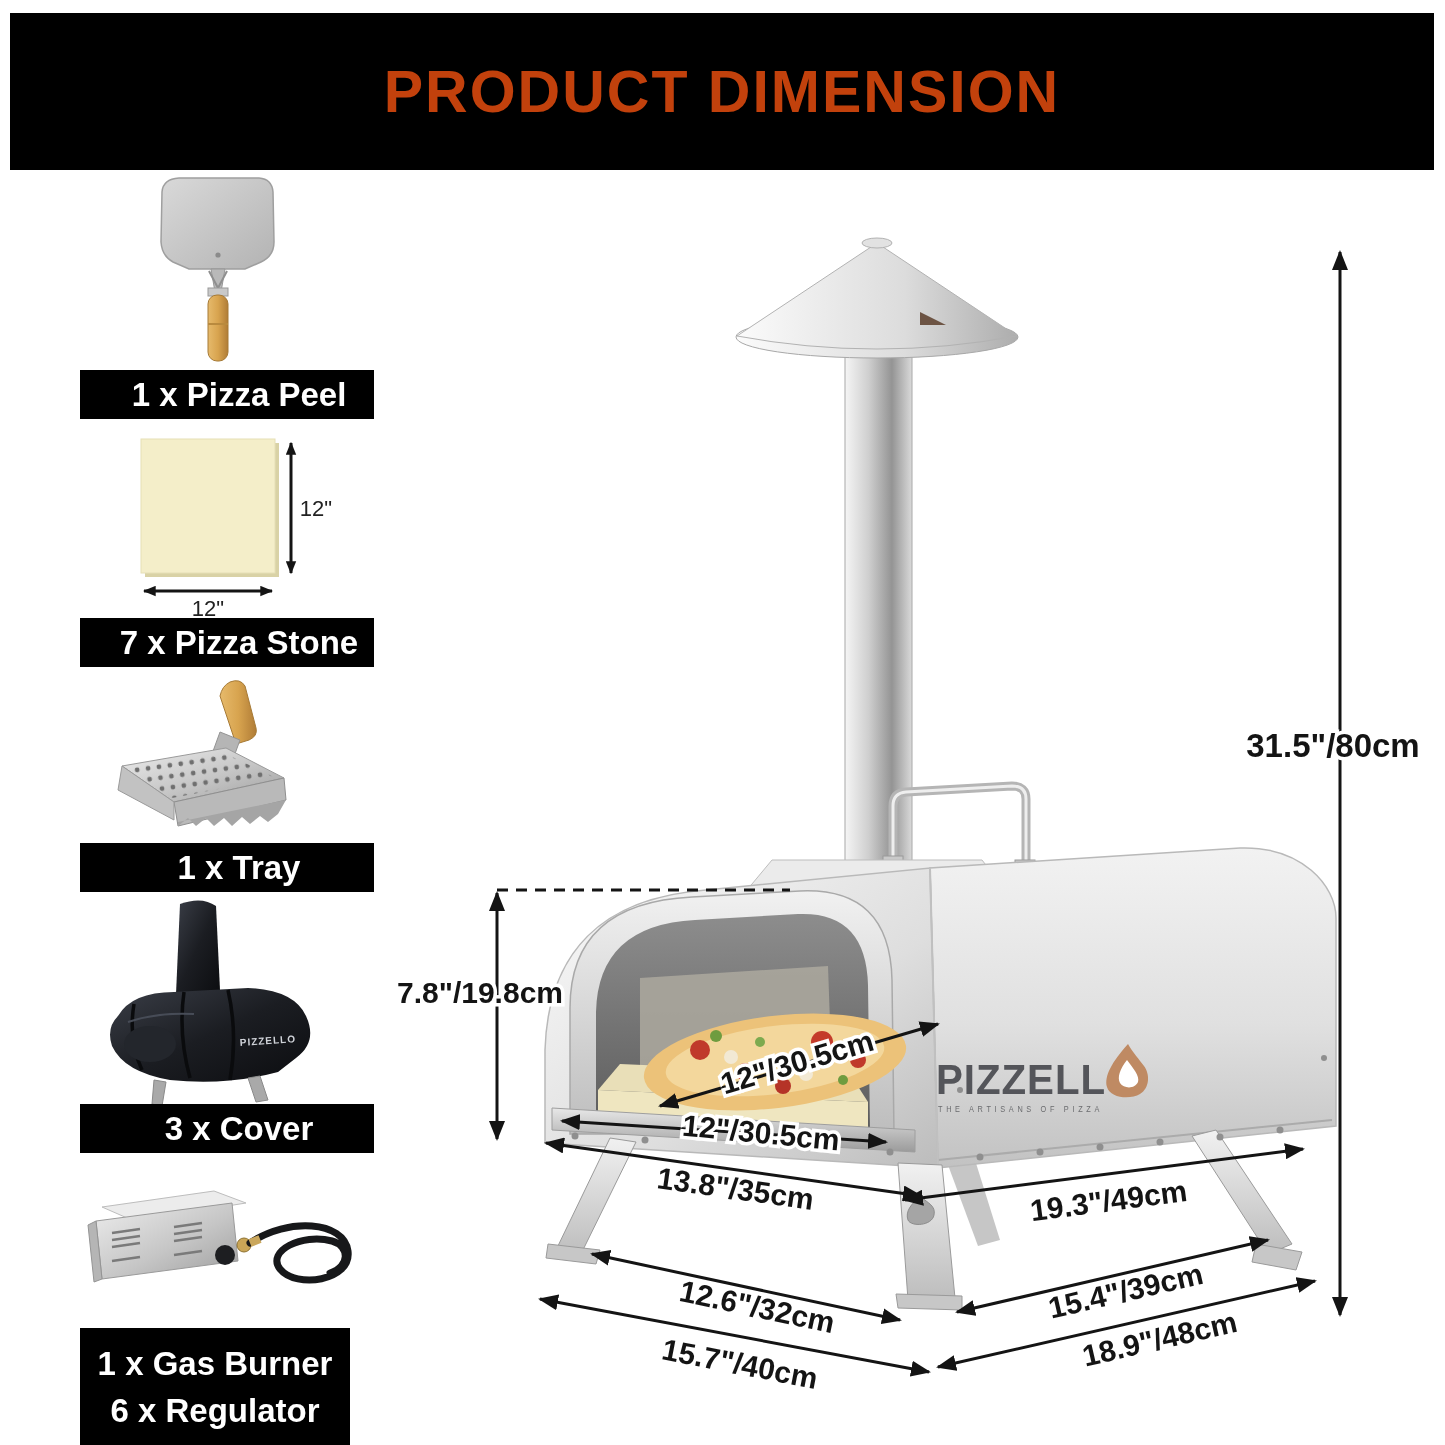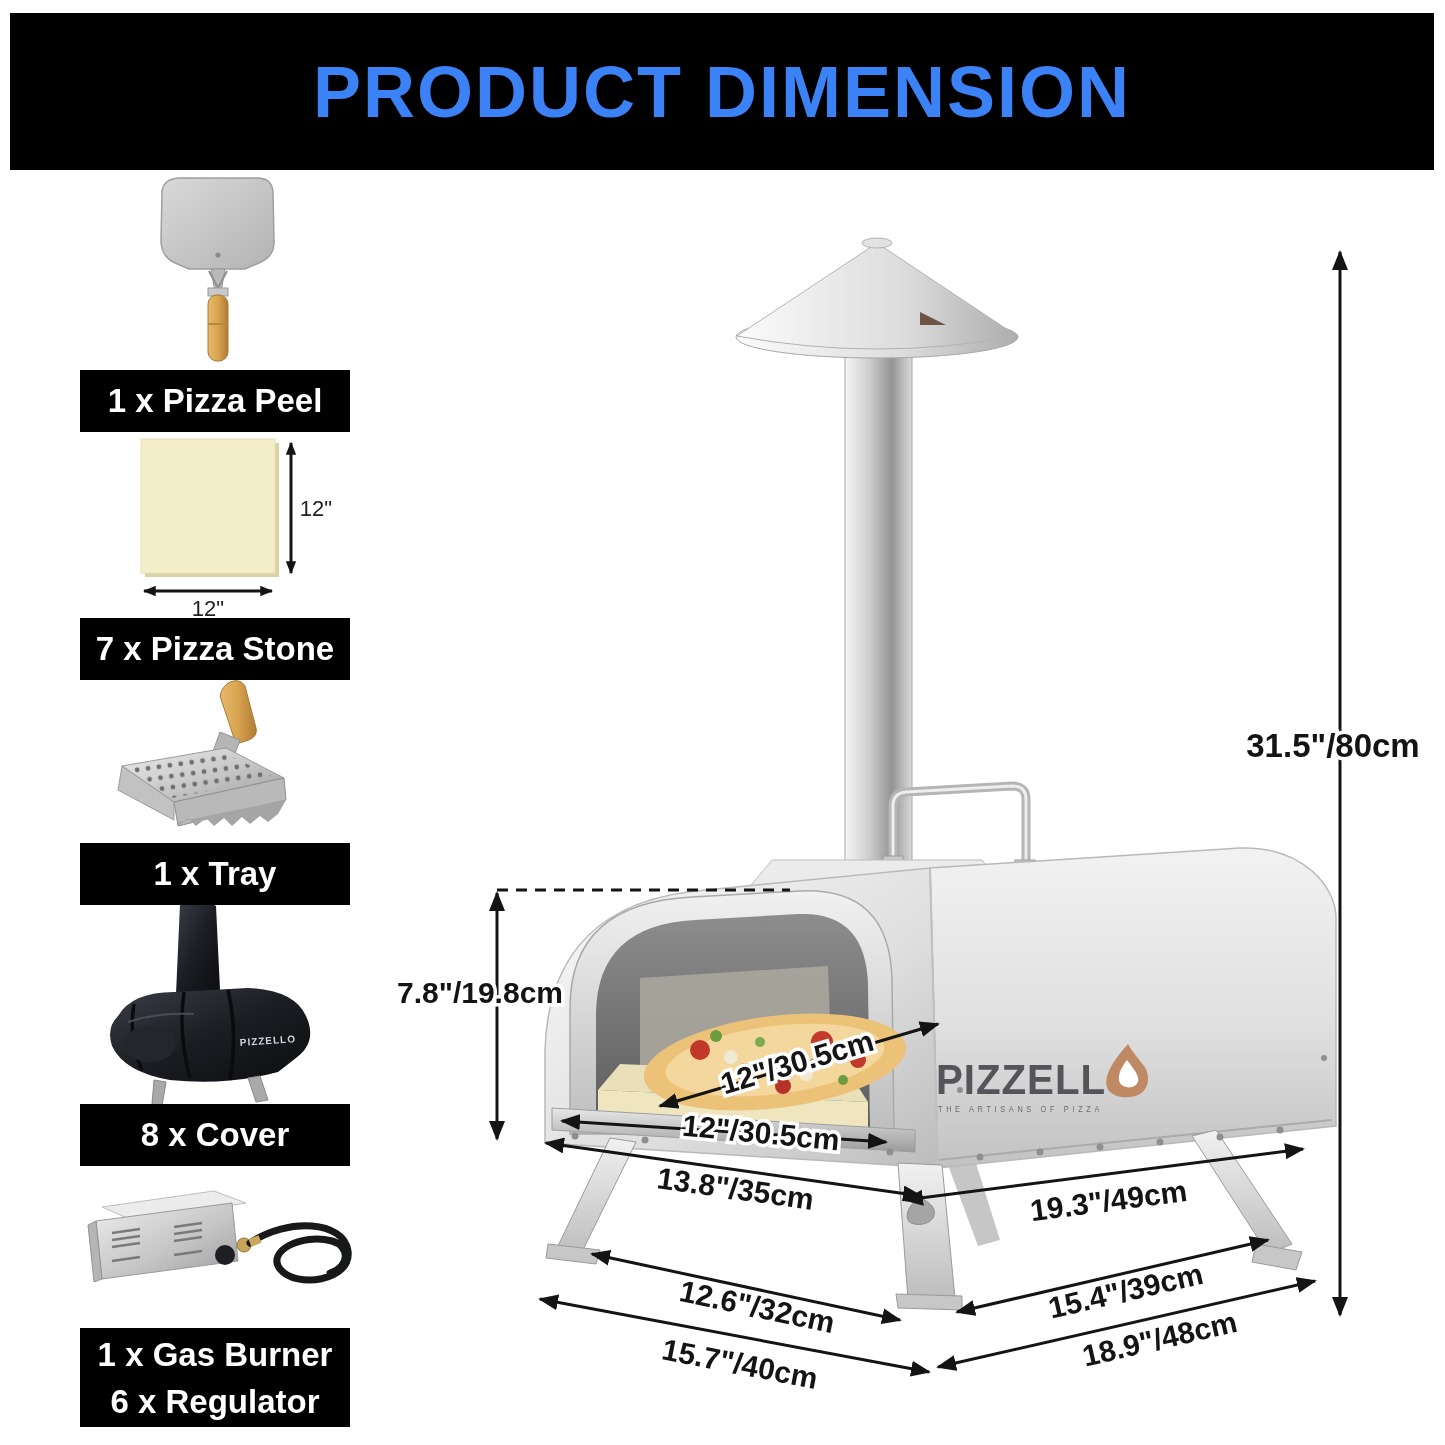--- a/index.html
+++ b/index.html
@@ -1,24 +1,24 @@
 <!DOCTYPE html>
 <html><head>
 <meta charset="utf-8">
 <style>
   html,body{margin:0;padding:0;background:#ffffff;}
   #page{position:relative;width:1445px;height:1445px;background:#ffffff;overflow:hidden;
         font-family:"Liberation Sans",sans-serif;}
   .hdr{position:absolute;left:10px;top:13px;width:1424px;height:157px;background:#000;
        display:flex;align-items:center;justify-content:center;}
-  .hdr span{color:#3b82f6;font-weight:bold;font-size:72px;letter-spacing:2px;white-space:nowrap;}
+  .hdr span{color:#c2410c;font-weight:bold;font-size:59px;letter-spacing:2px;white-space:nowrap;}
   .bar{position:absolute;left:80px;width:270px;background:#000;color:#fff;font-weight:bold;
        font-size:33px;display:flex;align-items:center;justify-content:center;text-align:center;}
-  .bar.single{height:62px;}
-  .bar.dbl{height:99px;flex-direction:column;justify-content:center;line-height:47px;}
+  .bar.single{height:49px;padding-left:24px;}
+  .bar.dbl{height:117px;flex-direction:column;justify-content:center;line-height:47px;}
   .icn{position:absolute;}
   svg text.dim{font-family:"Liberation Sans",sans-serif;font-weight:bold;font-size:30px;
        fill:#141414;stroke:#ffffff;stroke-width:7px;paint-order:stroke;text-anchor:middle;}
   svg text.dim-big{font-size:33px;}
   svg text.small12{font-family:"Liberation Sans",sans-serif;font-size:22px;fill:#222;text-anchor:middle;}
   svg .dline{stroke:#141414;stroke-width:3;fill:none;}
   svg .dash{stroke:#141414;stroke-width:3;stroke-dasharray:11 8;fill:none;}
   svg text.brand{font-family:"Liberation Sans",sans-serif;font-weight:bold;font-size:42px;
        fill:#54555a;letter-spacing:1px;}
   svg text.tag{font-family:"Liberation Sans",sans-serif;font-size:9px;fill:#6a6b6e;letter-spacing:4.5px;}
@@ -124,21 +124,21 @@
   <div class="bar single" style="top:370px">
       <span>1 x Pizza Peel</span>
     </div>
   <div class="bar single" style="top:618px">
       <span>7 x Pizza Stone</span>
     </div>
   <div class="bar single" style="top:843px">
       <span>1 x Tray</span>
     </div>
   <div class="bar single" style="top:1104px">
-      <span>8 x Cover</span>
+      <span>3 x Cover</span>
     </div>
   <div class="bar dbl" style="top:1328px">
     <span>1 x Gas Burner</span>
     <span>6 x Regulator</span>
   </div>
 
   <svg class="icn" style="left:360px;top:170px" width="1085" height="1275" viewBox="360 170 1085 1275">
     <defs>
       <marker id="arw" markerUnits="userSpaceOnUse" markerWidth="20" markerHeight="16" viewBox="0 0 10 8" refX="9" refY="4" orient="auto-start-reverse">
           <path d="M0,0L10,4L0,8Z" fill="#141414"></path>

